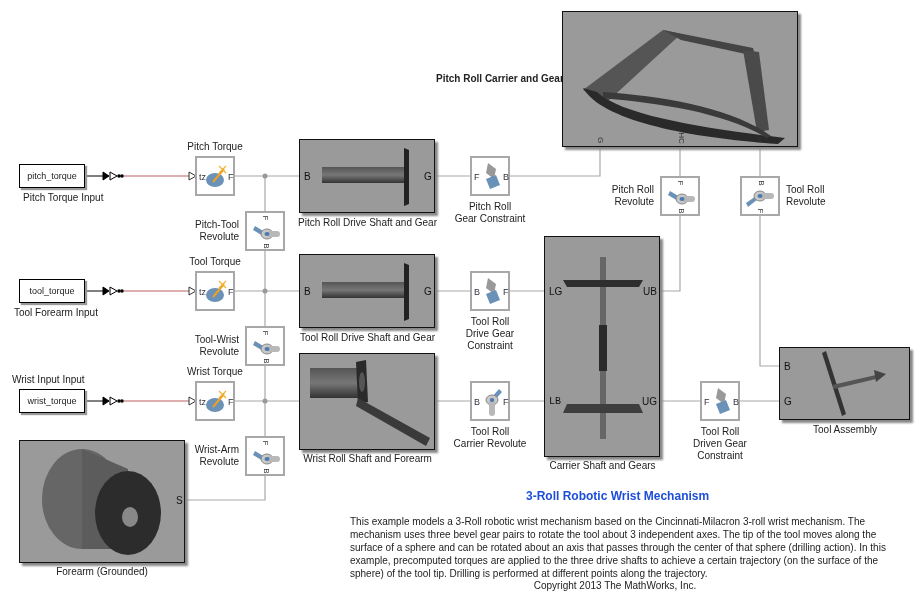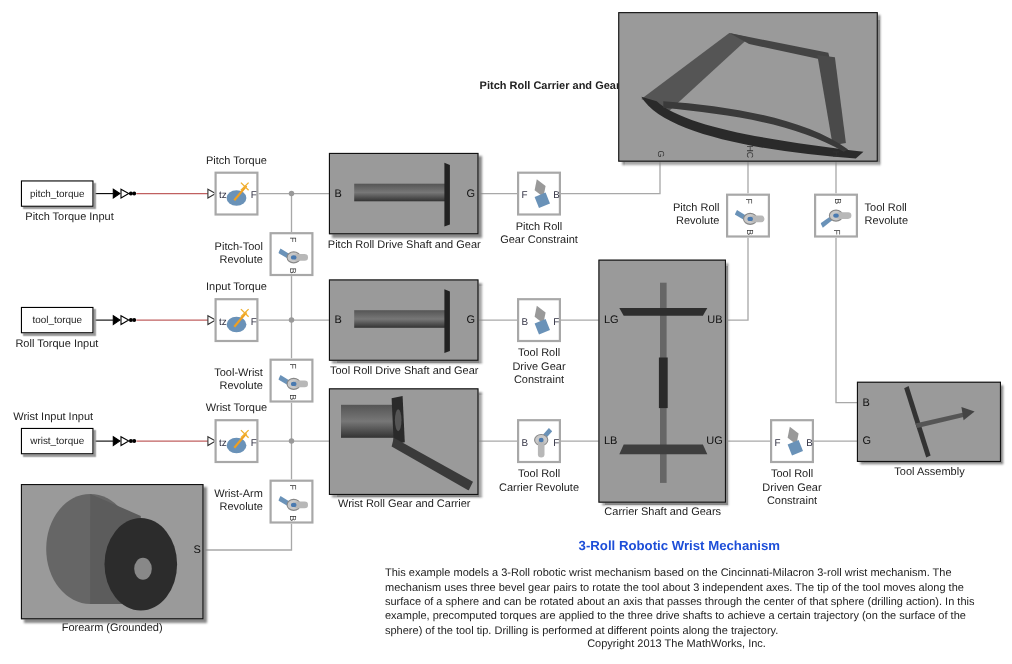--- a/index.html
+++ b/index.html
@@ -83,37 +83,37 @@
     <polygon points="189,172 196,176 189,180"></polygon>
     <polygon points="189,287 196,291 189,295"></polygon>
     <polygon points="189,397 196,401 189,405"></polygon>
   </g>
 </svg>
 
 <div class="inport" style="left:19px;top:164px;width:64px;">pitch_torque</div>
 <div class="lbl" style="left:12px;top:192px;padding-left:11px;">Pitch Torque Input</div>
 
 <div class="inport" style="left:19px;top:279px;width:64px;">tool_torque</div>
-<div class="lbl" style="left:14px;top:307px;">Roll Torque Input</div>
+<div class="lbl" style="left:14px;top:307px;">Tool Forearm Input</div>
 
 <div class="lbl" style="left:12px;top:374px;">Wrist Input Input</div>
 <div class="inport" style="left:19px;top:389px;width:64px;">wrist_torque</div>
 
 <div class="lbl c" style="left:180px;top:141px;width:70px;">Pitch Torque</div>
 <div class="sb" style="left:195px;top:156px;">
   <span class="sport" style="left:2px;top:15px;">tz</span>
   <svg class="abs" style="left:7px;top:5px;" width="24" height="26">
     <ellipse cx="11" cy="17" rx="9" ry="7" fill="#6a92b8"></ellipse>
     <path d="M9 19 L20 6" stroke="#f0a020" stroke-width="2"></path>
     <path d="M15 3 L22 10 M22 3 L15 10" stroke="#f0b030" stroke-width="1.2"></path>
   </svg>
   <span class="sport" style="left:31px;top:15px;">F</span>
 </div>
 
-<div class="lbl c" style="left:180px;top:256px;width:70px;">Input Torque</div>
+<div class="lbl c" style="left:180px;top:256px;width:70px;">Tool Torque</div>
 <div class="sb" style="left:195px;top:271px;">
   <span class="sport" style="left:2px;top:15px;">tz</span>
   <svg class="abs" style="left:7px;top:5px;" width="24" height="26">
     <ellipse cx="11" cy="17" rx="9" ry="7" fill="#6a92b8"></ellipse>
     <path d="M9 19 L20 6" stroke="#f0a020" stroke-width="2"></path>
     <path d="M15 3 L22 10 M22 3 L15 10" stroke="#f0b030" stroke-width="1.2"></path>
   </svg>
   <span class="sport" style="left:31px;top:15px;">F</span>
 </div>
 
@@ -192,21 +192,21 @@
 <div class="lbl c" style="left:290px;top:332px;width:155px;">Tool Roll Drive Shaft and Gear</div>
 
 <div class="gblock" style="left:299px;top:353px;width:136px;height:97px;">
   <svg class="abs" style="left:4px;top:4px;" width="128" height="88">
     <rect x="6" y="10" width="50" height="30" fill="url(#shg)"></rect>
     <path d="M52 4 L62 2 L64 44 L54 46 Z" fill="#2a2a2a"></path>
     <ellipse cx="58" cy="24" rx="3" ry="10" fill="#555"></ellipse>
     <path d="M54 40 L126 80 L122 88 L52 48 Z" fill="#3a3a3a"></path>
   </svg>
 </div>
-<div class="lbl c" style="left:290px;top:453px;width:155px;">Wrist Roll Gear and Carrier</div>
+<div class="lbl c" style="left:290px;top:453px;width:155px;">Wrist Roll Shaft and Forearm</div>
 
 <div class="sb" style="left:470px;top:156px;">
   <span class="sport" style="left:2px;top:15px;">F</span>
   <svg class="abs" style="left:10px;top:3px;" width="20" height="32">
     <path d="M6 2 L14 8 L12 18 L4 12 Z" fill="#999"></path>
     <path d="M4 18 L14 14 L18 24 L8 28 Z" fill="#6a92b8"></path>
   </svg>
   <span class="sport" style="left:31px;top:15px;">B</span>
 </div>
 <div class="lbl c" style="left:440px;top:201px;width:100px;"><span>Pitch Roll</span><br><span>Gear Constraint</span></div>
@@ -273,21 +273,21 @@
 
 <div class="gblock" style="left:544px;top:236px;width:116px;height:221px;">
   <svg class="abs" style="left:0;top:0;" width="116" height="221">
     <rect x="55" y="20" width="6" height="182" fill="#666"></rect>
     <path d="M18 43 L98 43 L94 50 L22 50 Z" fill="#2e2e2e"></path>
     <rect x="54" y="88" width="8" height="46" fill="#2a2a2a"></rect>
     <path d="M22 167 L94 167 L98 176 L18 176 Z" fill="#3e3e3e"></path>
   </svg>
   <span class="port" style="left:4px;top:50px;">LG</span>
   <span class="port" style="left:98px;top:50px;">UB</span>
-  <span class="port" style="left:4px;top:160px;">LB</span>
+  <span class="port" style="left:4px;top:160px;font-family:Liberation Mono, monospace;">LB</span>
   <span class="port" style="left:97px;top:160px;">UG</span>
 </div>
 <div class="lbl c" style="left:530px;top:460px;width:145px;">Carrier Shaft and Gears</div>
 
 <div class="sb" style="left:700px;top:381px;">
   <span class="sport" style="left:2px;top:15px;">F</span>
   <svg class="abs" style="left:10px;top:3px;" width="20" height="32">
     <path d="M6 2 L14 8 L12 18 L4 12 Z" fill="#999"></path>
     <path d="M4 18 L14 14 L18 24 L8 28 Z" fill="#6a92b8"></path>
   </svg>

